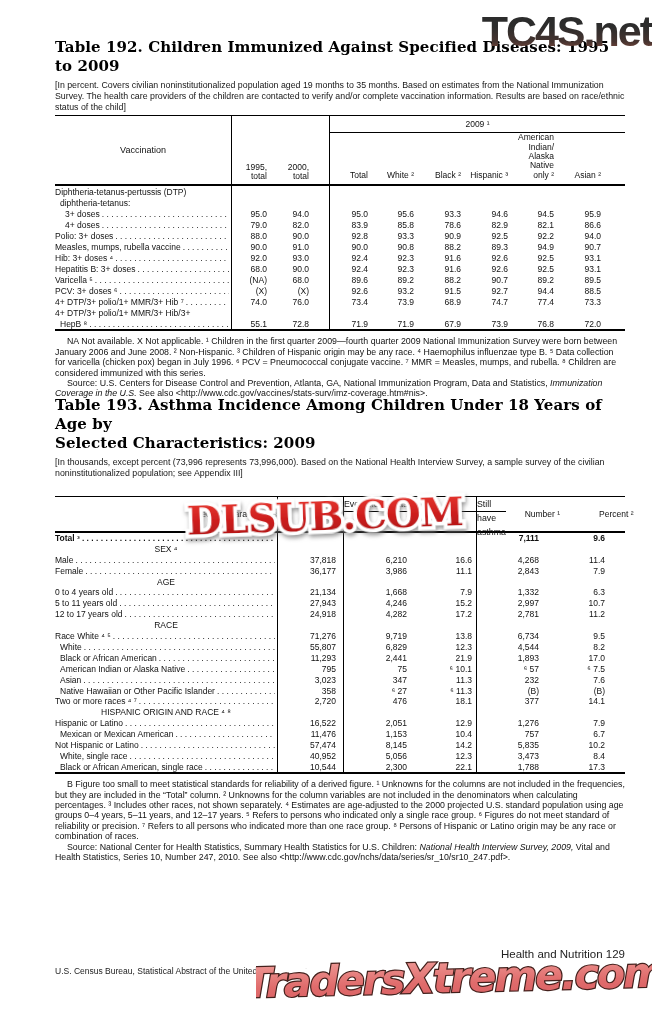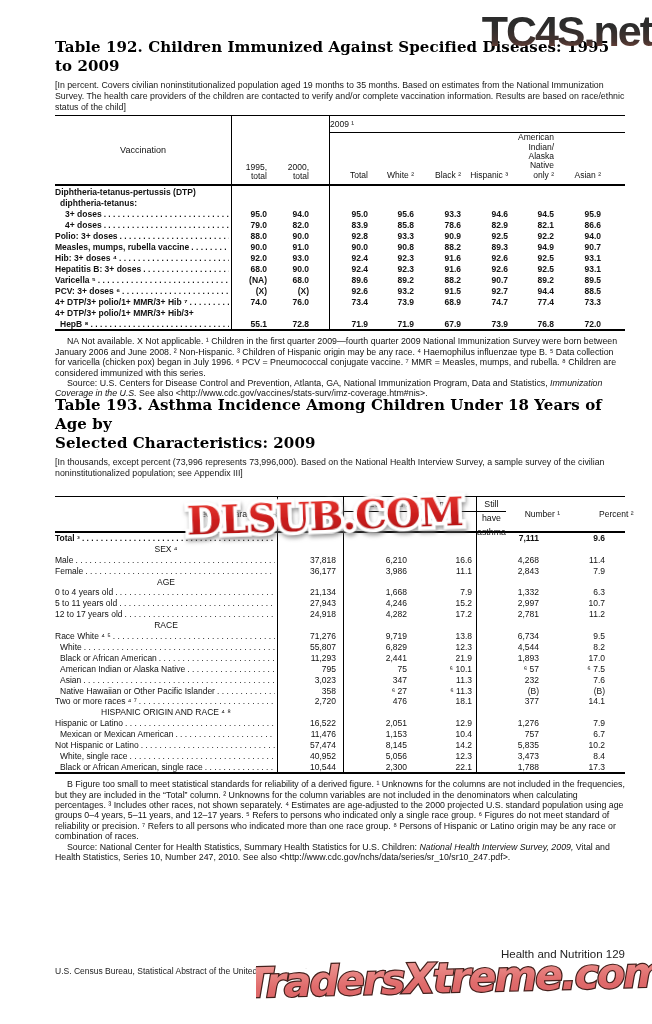--- a/index.html
+++ b/index.html
@@ -19,45 +19,45 @@
   
   .thead192{display:flex;height:68px;border-bottom:2px solid #000;}
   .h-label{width:177px;box-sizing:border-box;border-right:1px solid #000;display:flex;
            align-items:center;justify-content:center;font-size:9px;}
   .h-years{width:98px;box-sizing:border-box;border-right:1px solid #000;display:flex;align-items:flex-end;}
   .hy{box-sizing:border-box;text-align:right;white-space:pre-line;line-height:9.3px;
       padding-bottom:3px;font-size:8.5px;}
   .hy1{width:36px;padding-right:1px;}
   .hy2{width:61px;padding-right:20px;}
   .h-2009{width:295px;display:flex;flex-direction:column;}
-  .h2009-label{height:17px;box-sizing:border-box;border-bottom:1px solid #000;
+  .h2009-label{height:17px;box-sizing:border-box;border-bottom:1px solid #000;text-align:center;
                font-size:8.5px;line-height:16px;}
   .h2009-cols{flex:1;display:flex;align-items:flex-end;}
   .hc{box-sizing:border-box;text-align:right;font-size:8.5px;line-height:9.3px;padding-bottom:11px;
       white-space:pre-line;}
   .hc3{width:38px}.hc4{width:46px}.hc5{width:47px}.hc6{width:47px}.hc7{width:46px}
   .hc8{width:71px;padding-right:24px}
 
   
   .thead193{display:flex;height:34px;border-bottom:2px solid #000;}
   .g-sel{width:223px;box-sizing:border-box;border-right:1px solid #000;display:flex;
          align-items:center;justify-content:flex-end;font-size:8.8px;}
   .g-tot{width:66px;box-sizing:border-box;border-right:1px solid #000;}
   .g-ever{width:133px;box-sizing:border-box;border-right:1px solid #000;display:flex;flex-direction:column;}
   .g-still{width:148px;display:flex;flex-direction:row;}
-  .g-top{height:15px;box-sizing:border-box;border-bottom:1px solid #000;text-align:center;
+  .g-top{height:15px;box-sizing:border-box;border-bottom:1px solid #000;text-align:left;
          font-size:8.8px;line-height:14px;}
   .g-sub{flex:1;display:flex;align-items:center;}
   .sc{box-sizing:border-box;text-align:center;font-size:8.5px;}
   .sc-en{width:66px}.sc-ep{width:66px}.sc-sn{width:73px}.sc-sp{width:75px}
 
   
   .tbody{border-bottom:2px solid #000;}
   .trow{display:flex;font-size:8.5px;align-items:center;}
-  .t192 .trow{height:11px;font-weight:bold;}
+  .t192 .trow{height:11px;}
   .t193 .trow{height:10.9px;}
   .cell{box-sizing:border-box;height:100%;display:flex;align-items:center;overflow:hidden;}
   .cv{justify-content:flex-end;white-space:nowrap;}
   .c0{border-right:1px solid #000;}
   .t192 .c0{width:177px;}
   .t193 .c0{width:223px;}
   .t192 .c1{width:36px;padding-right:1px}
   .t192 .c2{width:62px;padding-right:20px;border-right:1px solid #000}
   .t192 .c3{width:38px}
   .t192 .c4{width:46px}

